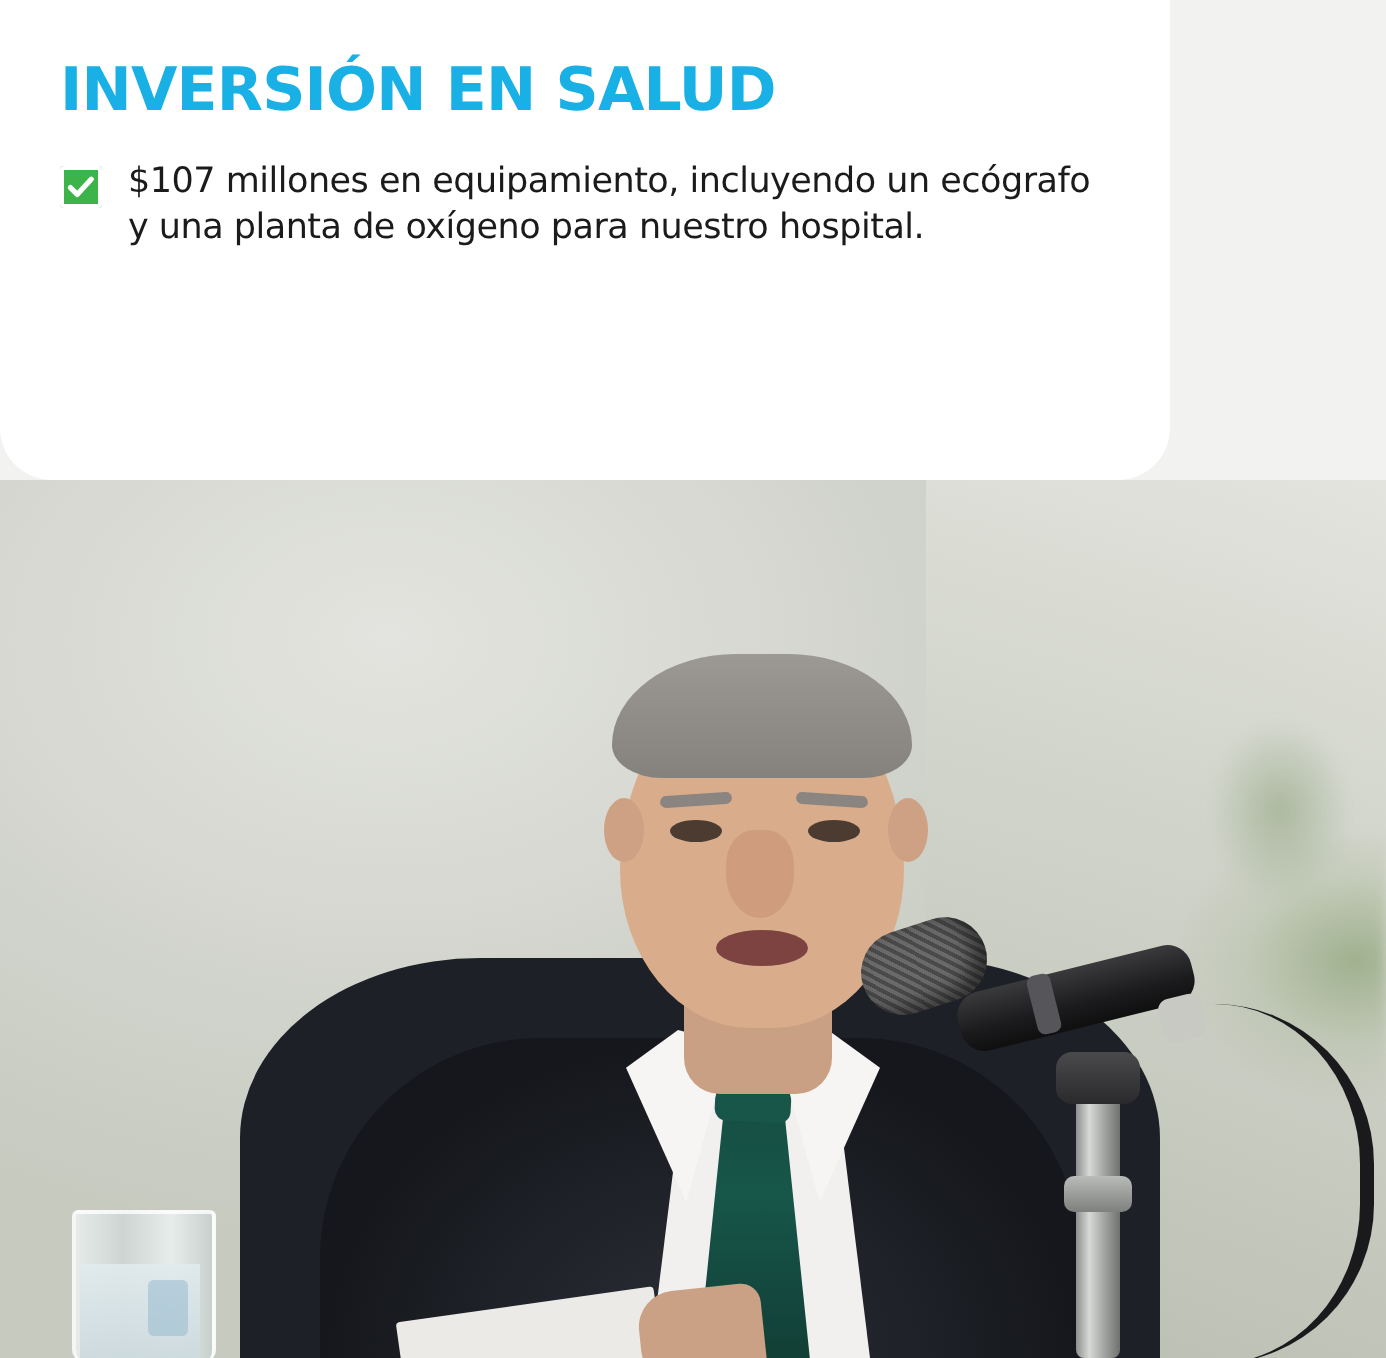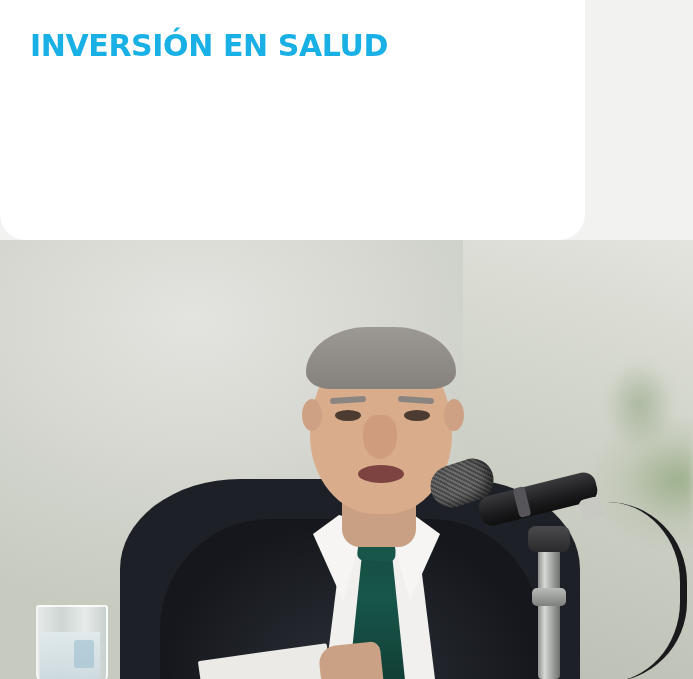--- a/index.html
+++ b/index.html
@@ -430,14 +430,22 @@
 
   <div class="glass"></div>
   <div class="glass-water"></div>
   <div class="glass-label"></div>
 </div>
 
 <div class="card">
   <h1 class="headline">INVERSIÓN EN SALUD</h1>
 
   <ul class="bullet-list">
+    <li class="bullet">
+      <span class="check">
+        <svg width="17" height="17" viewBox="0 0 17 17">
+          <path d="M3.2 8.8 L6.6 12.2 L13.6 4.6" fill="none" stroke="#ffffff" stroke-width="2.6" stroke-linecap="round" stroke-linejoin="round"></path>
+        </svg>
+      </span>
+      <span class="bullet-text">$107 millones en equipamiento, incluyendo un ecógrafo y una planta de oxígeno para nuestro hospital.</span>
+    </li>
   </ul>
 </div>
 
 </body></html>

